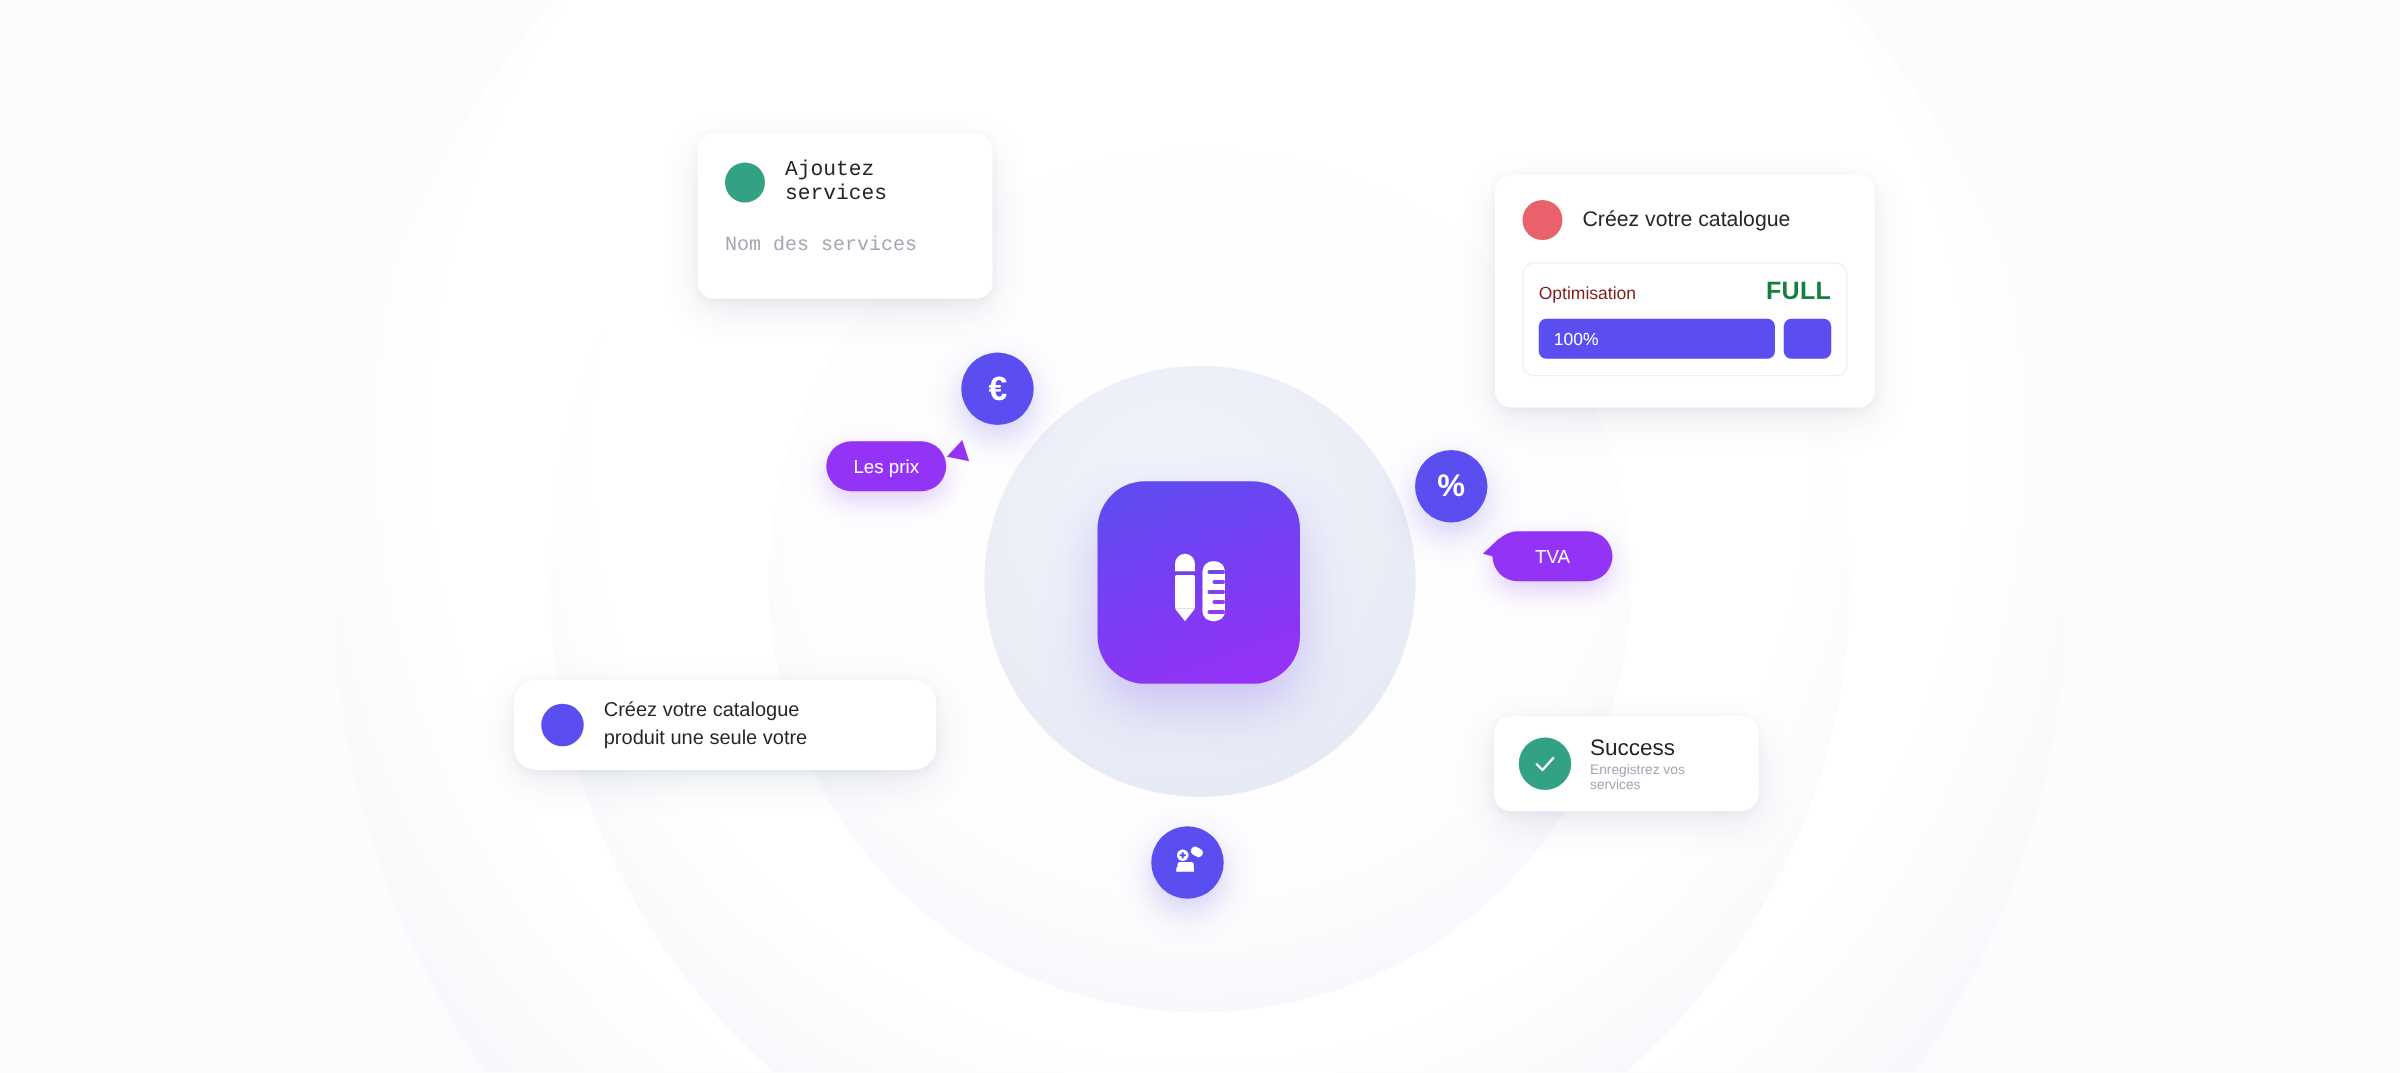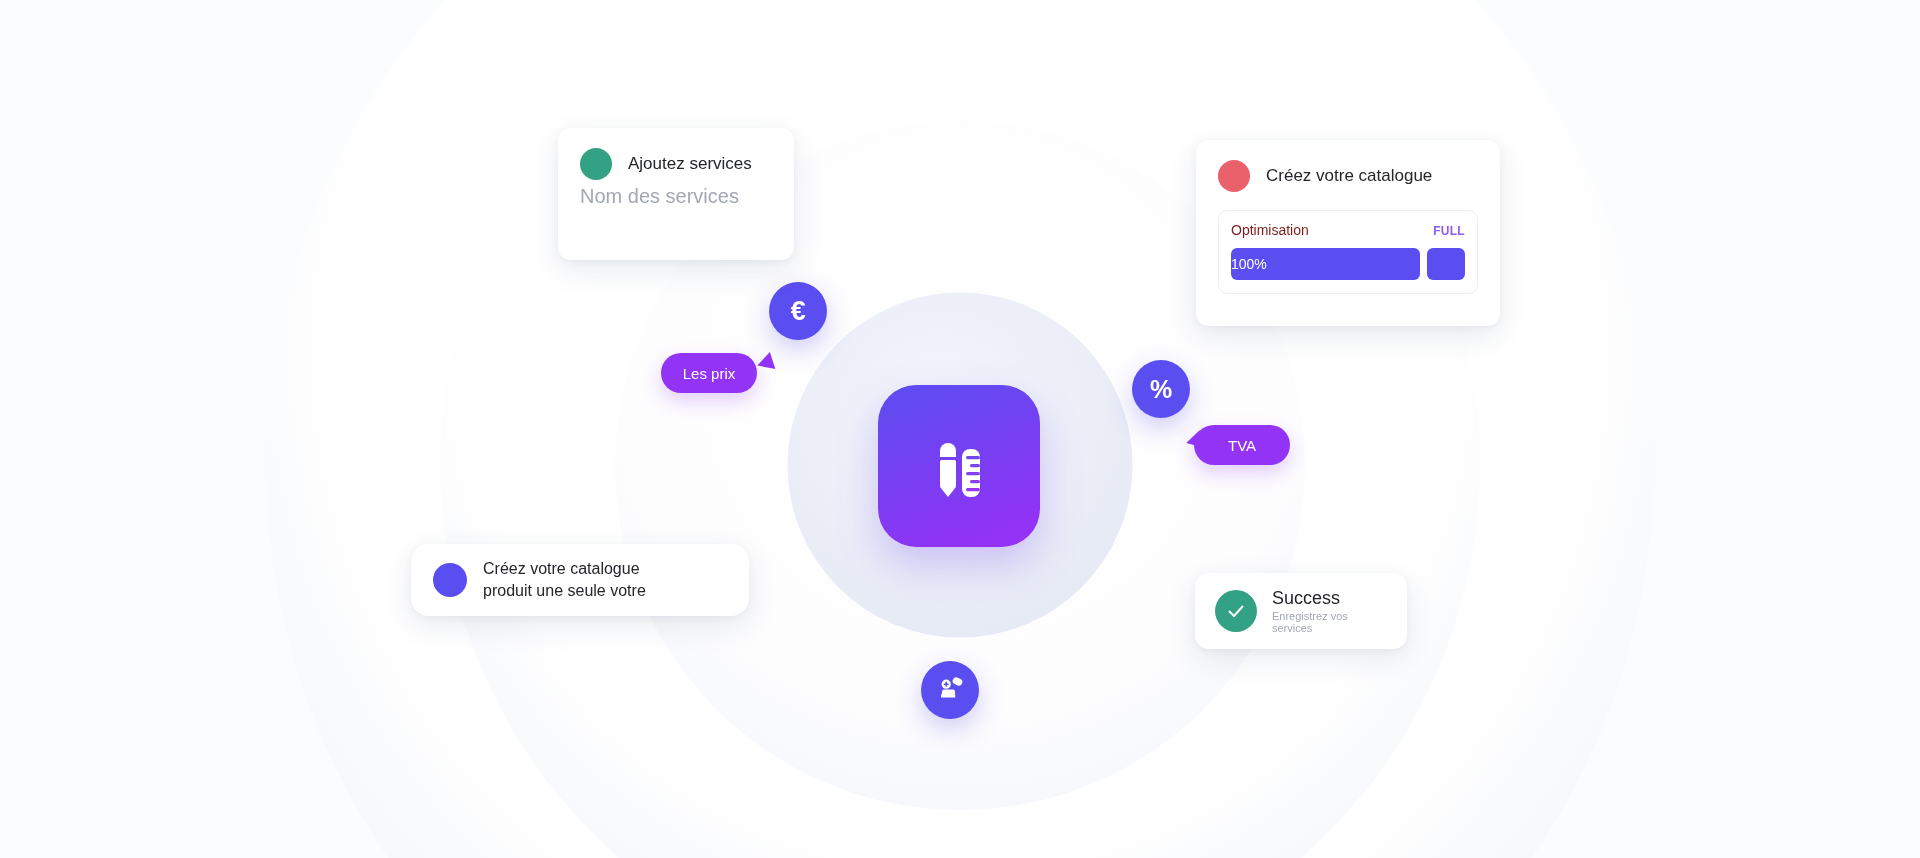--- a/index.html
+++ b/index.html
@@ -114,65 +114,66 @@
 
   
   .card {
     position:absolute;
     background:#ffffff;
     box-shadow:0 10px 30px rgba(40,55,100,.10), 0 2px 8px rgba(40,55,100,.05);
   }
 
   
   .card-services {
-    left:558px; top:128px;
+    left:558px; top:107px;
     width:236px; height:132px;
     border-radius:13px;
     padding:20px 22px;
+    font-family:Liberation Mono, monospace;
   }
   .row-title { display:flex; align-items:center; gap:16px; }
   .dot { border-radius:50%; flex:none; }
   .dot-green  { width:32px; height:32px; background:#33a183; }
   .dot-red    { width:32px; height:32px; background:#e8616b; }
   .dot-indigo { width:34px; height:34px; background:#5b4ef0; }
   .title-txt { font-size:17px; color:#24262c; }
   .sub-placeholder {
-    margin-top:5px;
-    font-size:20px;
+    margin-top:22px;
+    font-size:16px;
     color:#a2a7b3;
   }
 
   
   .card-catalog {
     left:1196px; top:140px;
     width:304px; height:186px;
     border-radius:13px;
     padding:20px 22px;
   }
   .progress-box {
     margin-top:18px;
     border:1px solid #edeff4;
     border-radius:9px;
     padding:11px 12px 13px;
   }
   .progress-labels {
     display:flex; align-items:baseline; justify-content:space-between;
   }
   .label-opt  { font-size:14px; color:#7f1d1d; }
-  .label-full { font-size:12px; color:#8b5cf6; font-weight:700; letter-spacing:.3px; }
+  .label-full { font-size:20px; color:#15803d; font-weight:700; letter-spacing:.3px; }
   .progress-track {
     margin-top:10px;
     display:flex; align-items:center; gap:7px;
   }
   .progress-fill {
     height:32px; flex:1;
     background:#5b4ef0;
     border-radius:6px;
     display:flex; align-items:center;
-    padding-left:0;
+    padding-left:12px;
     color:#fff; font-size:14px;
   }
   .progress-cap {
     width:38px; height:32px;
     background:#5b4ef0;
     border-radius:6px;
     flex:none;
   }
 
   

